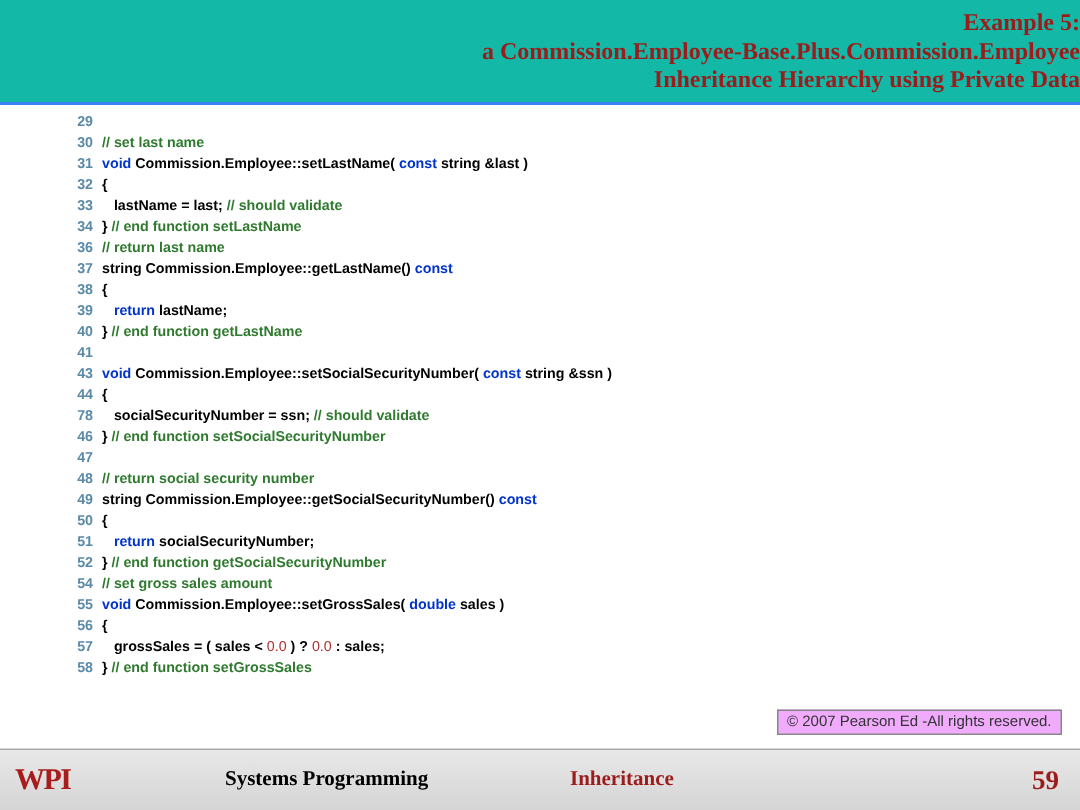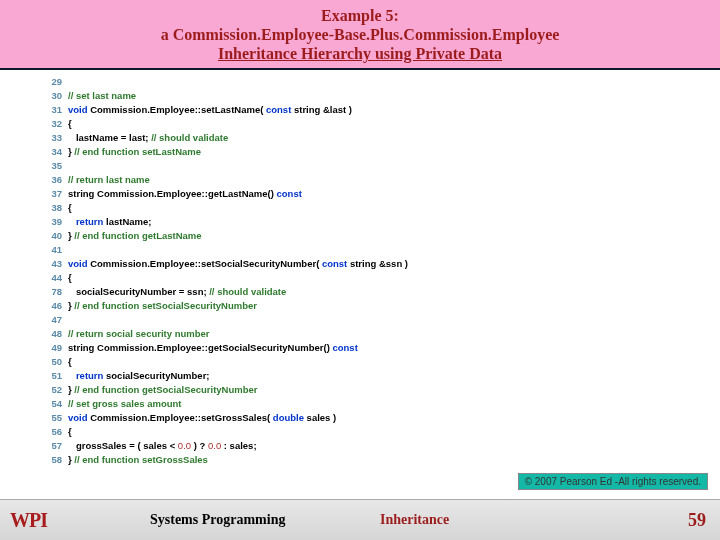--- a/index.html
+++ b/index.html
@@ -1,27 +1,27 @@
 <!DOCTYPE html>
 <html><head>
 <meta charset="utf-8">
 <style>
   body { margin:0; padding:0; font-family: Verdana, Arial, sans-serif; background:#fff; width:720px; height:540px; overflow:hidden; }
   .slide { width:720px; height:540px; position:relative; background:#fff; }
-  .header { background:#f9a8d4; text-align:center; padding:6px 0 4px 0; border-bottom:2px solid #0f172a; }
+  .header { background:#14b8a6; text-align:right; padding:6px 0 4px 0; border-bottom:2px solid #3b82f6; }
   .header-line { color:#9c1c1c; font-weight:bold; font-family:"Comic Sans MS", cursive; font-size:16px; line-height:1.2; }
-  .title-underline { text-decoration: underline; }
+  .title-underline { }
   .code-area { position:absolute; top:75px; left:44px; right:10px; bottom:48px; }
   .code-line { font-family: Arial, sans-serif; font-size:9.5px; line-height:14px; white-space:pre; }
   .ln { color:#5a8aa8; font-weight:bold; display:inline-block; width:18px; text-align:right; margin-right:6px; }
   .cm { color:#2f7a2f; font-weight:bold; }
   .kw { color:#0033cc; font-weight:bold; }
   .txt { color:#000; font-weight:bold; }
   .num { color:#b03030; font-weight:normal; }
-  .copyright { position:absolute; right:12px; bottom:50px; border:1px solid #888; background:#14b8a6; font-size:10px; padding:2px 6px; color:#333; }
+  .copyright { position:absolute; right:12px; bottom:50px; border:1px solid #888; background:#f0abfc; font-size:10px; padding:2px 6px; color:#333; }
   .footer { position:absolute; left:0; right:0; bottom:0; height:40px; background:linear-gradient(to bottom,#e8e8e8,#d5d5d5); border-top:1px solid #aaa; display:flex; align-items:center; }
   .logo { margin-left:10px; display:flex; align-items:center; }
   .logo-text { font-family:"Times New Roman", serif; font-weight:bold; color:#a81c1c; font-size:20px; letter-spacing:-1px; }
   .foot-center { position:absolute; left:150px; font-family:"Comic Sans MS", cursive; font-weight:bold; font-size:14px; color:#000; }
   .foot-topic { position:absolute; left:380px; font-family:"Comic Sans MS", cursive; font-weight:bold; font-size:14px; color:#9c1c1c; }
   .foot-page { position:absolute; right:14px; font-family:"Comic Sans MS", cursive; font-weight:bold; font-size:18px; color:#9c1c1c; }
 </style>
 </head>
 <body>
 
@@ -32,21 +32,20 @@
     <div class="header-line title-underline">Inheritance Hierarchy using Private Data</div>
   </div>
 
   <div class="code-area" id="code-area">
       <div class="code-line"><span class="ln">29</span></div>
       <div class="code-line"><span class="ln">30</span><span class="cm">// set last name</span></div>
       <div class="code-line"><span class="ln">31</span><span class="kw">void</span><span class="txt"> Commission.Employee::setLastName( </span><span class="kw">const</span><span class="txt"> string &amp;last )</span></div>
       <div class="code-line"><span class="ln">32</span><span class="txt">{</span></div>
       <div class="code-line"><span class="ln">33</span><span class="txt">   lastName = last; </span><span class="cm">// should validate</span></div>
       <div class="code-line"><span class="ln">34</span><span class="txt">} </span><span class="cm">// end function setLastName</span></div>
-      <div class="code-line"><span class="ln">35</span></div>
       <div class="code-line"><span class="ln">36</span><span class="cm">// return last name</span></div>
       <div class="code-line"><span class="ln">37</span><span class="txt">string Commission.Employee::getLastName() </span><span class="kw">const</span></div>
       <div class="code-line"><span class="ln">38</span><span class="txt">{</span></div>
       <div class="code-line"><span class="ln">39</span><span class="txt">   </span><span class="kw">return</span><span class="txt"> lastName;</span></div>
       <div class="code-line"><span class="ln">40</span><span class="txt">} </span><span class="cm">// end function getLastName</span></div>
       <div class="code-line"><span class="ln">41</span></div>
       <div class="code-line"><span class="ln">43</span><span class="kw">void</span><span class="txt"> Commission.Employee::setSocialSecurityNumber( </span><span class="kw">const</span><span class="txt"> string &amp;ssn )</span></div>
       <div class="code-line"><span class="ln">44</span><span class="txt">{</span></div>
       <div class="code-line"><span class="ln">78</span><span class="txt">   socialSecurityNumber = ssn; </span><span class="cm">// should validate</span></div>
       <div class="code-line"><span class="ln">46</span><span class="txt">} </span><span class="cm">// end function setSocialSecurityNumber</span></div>

